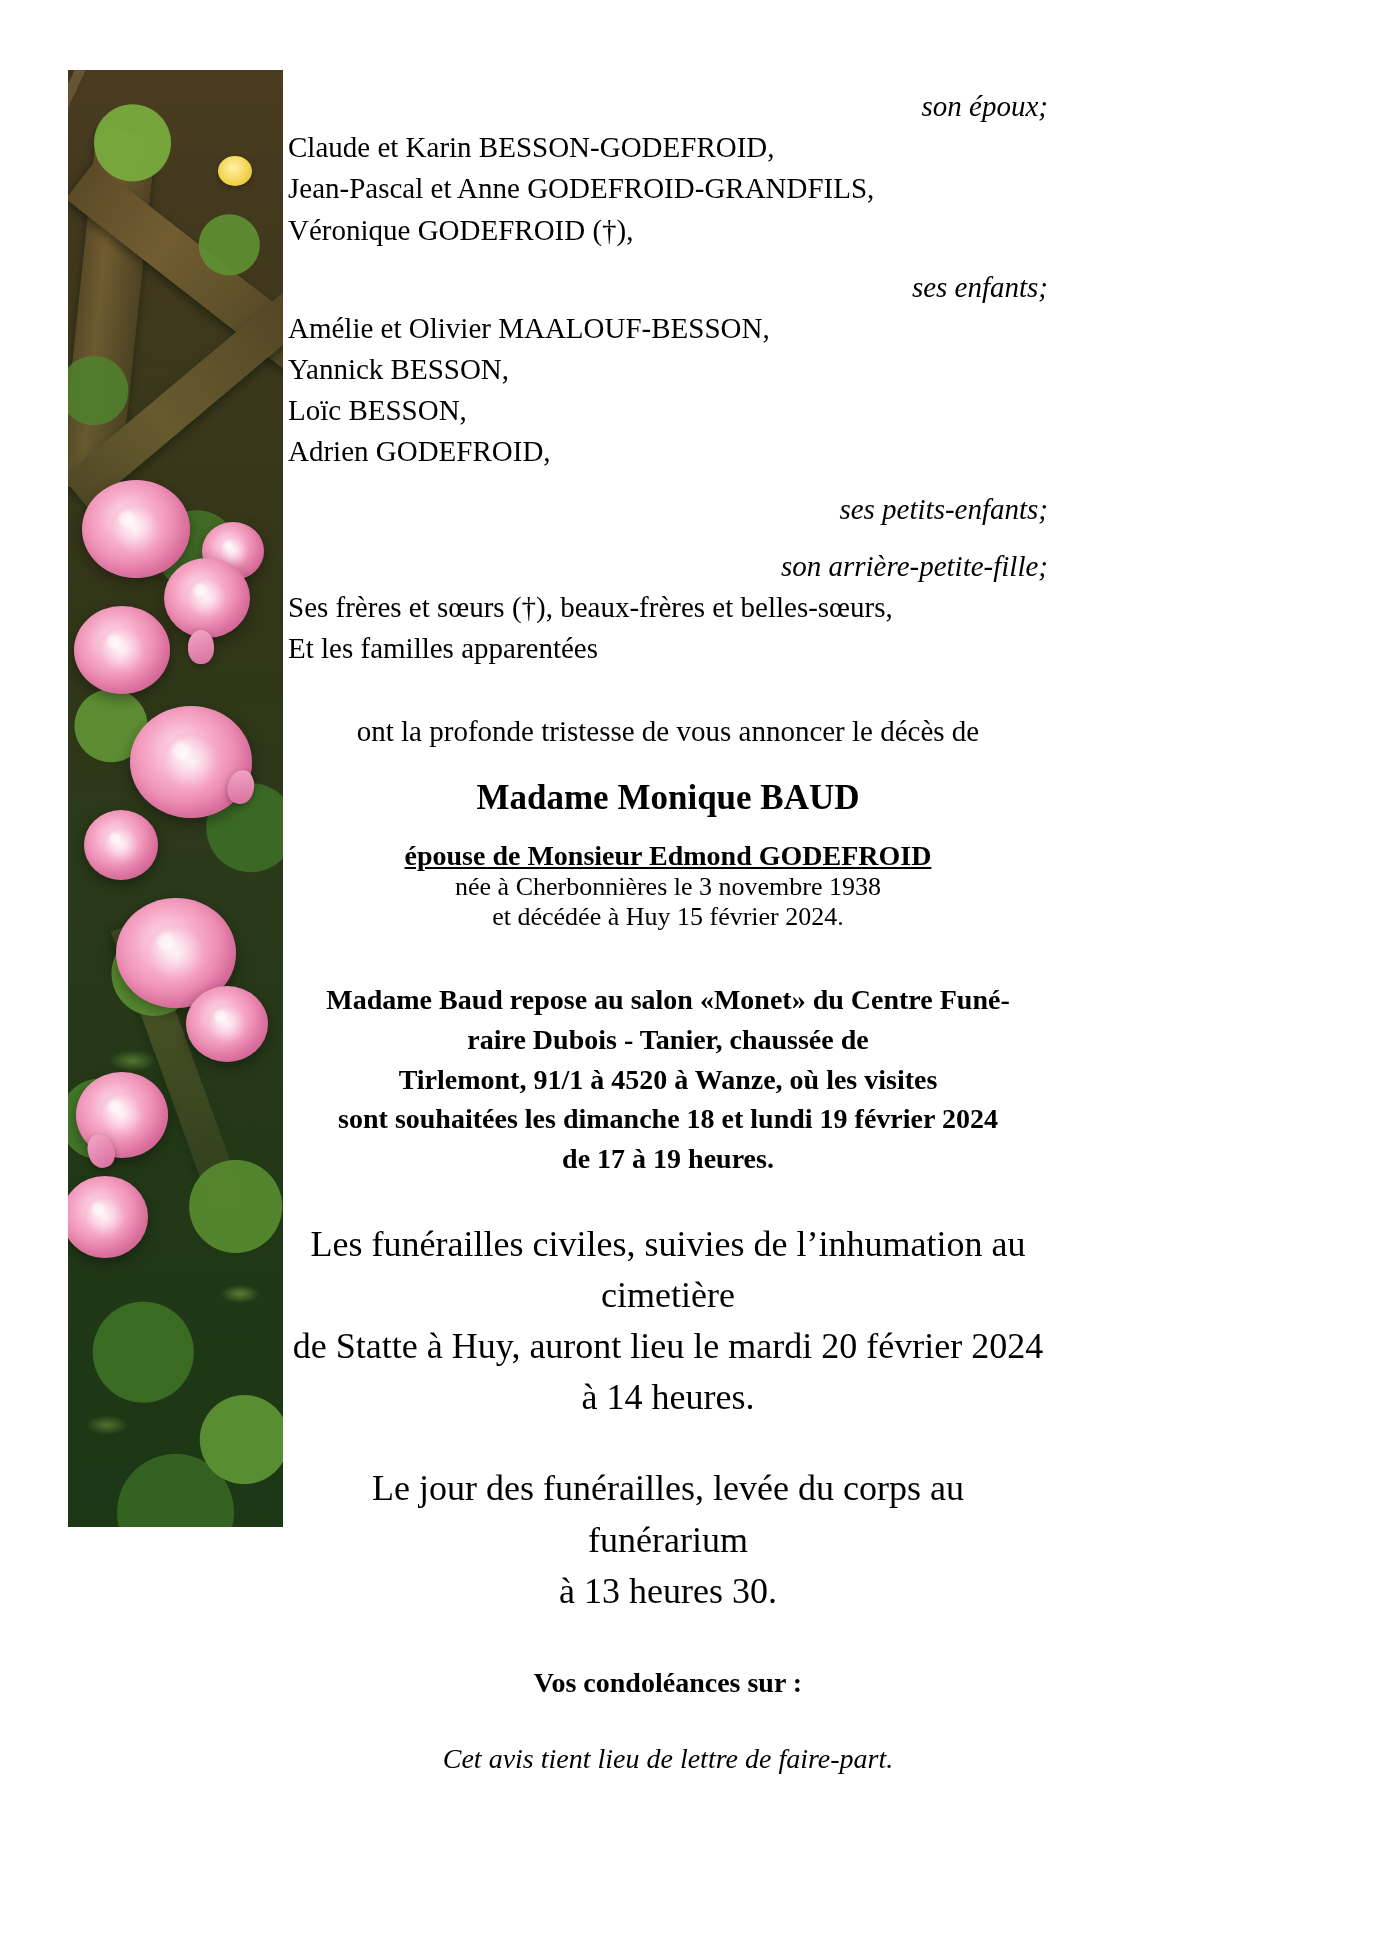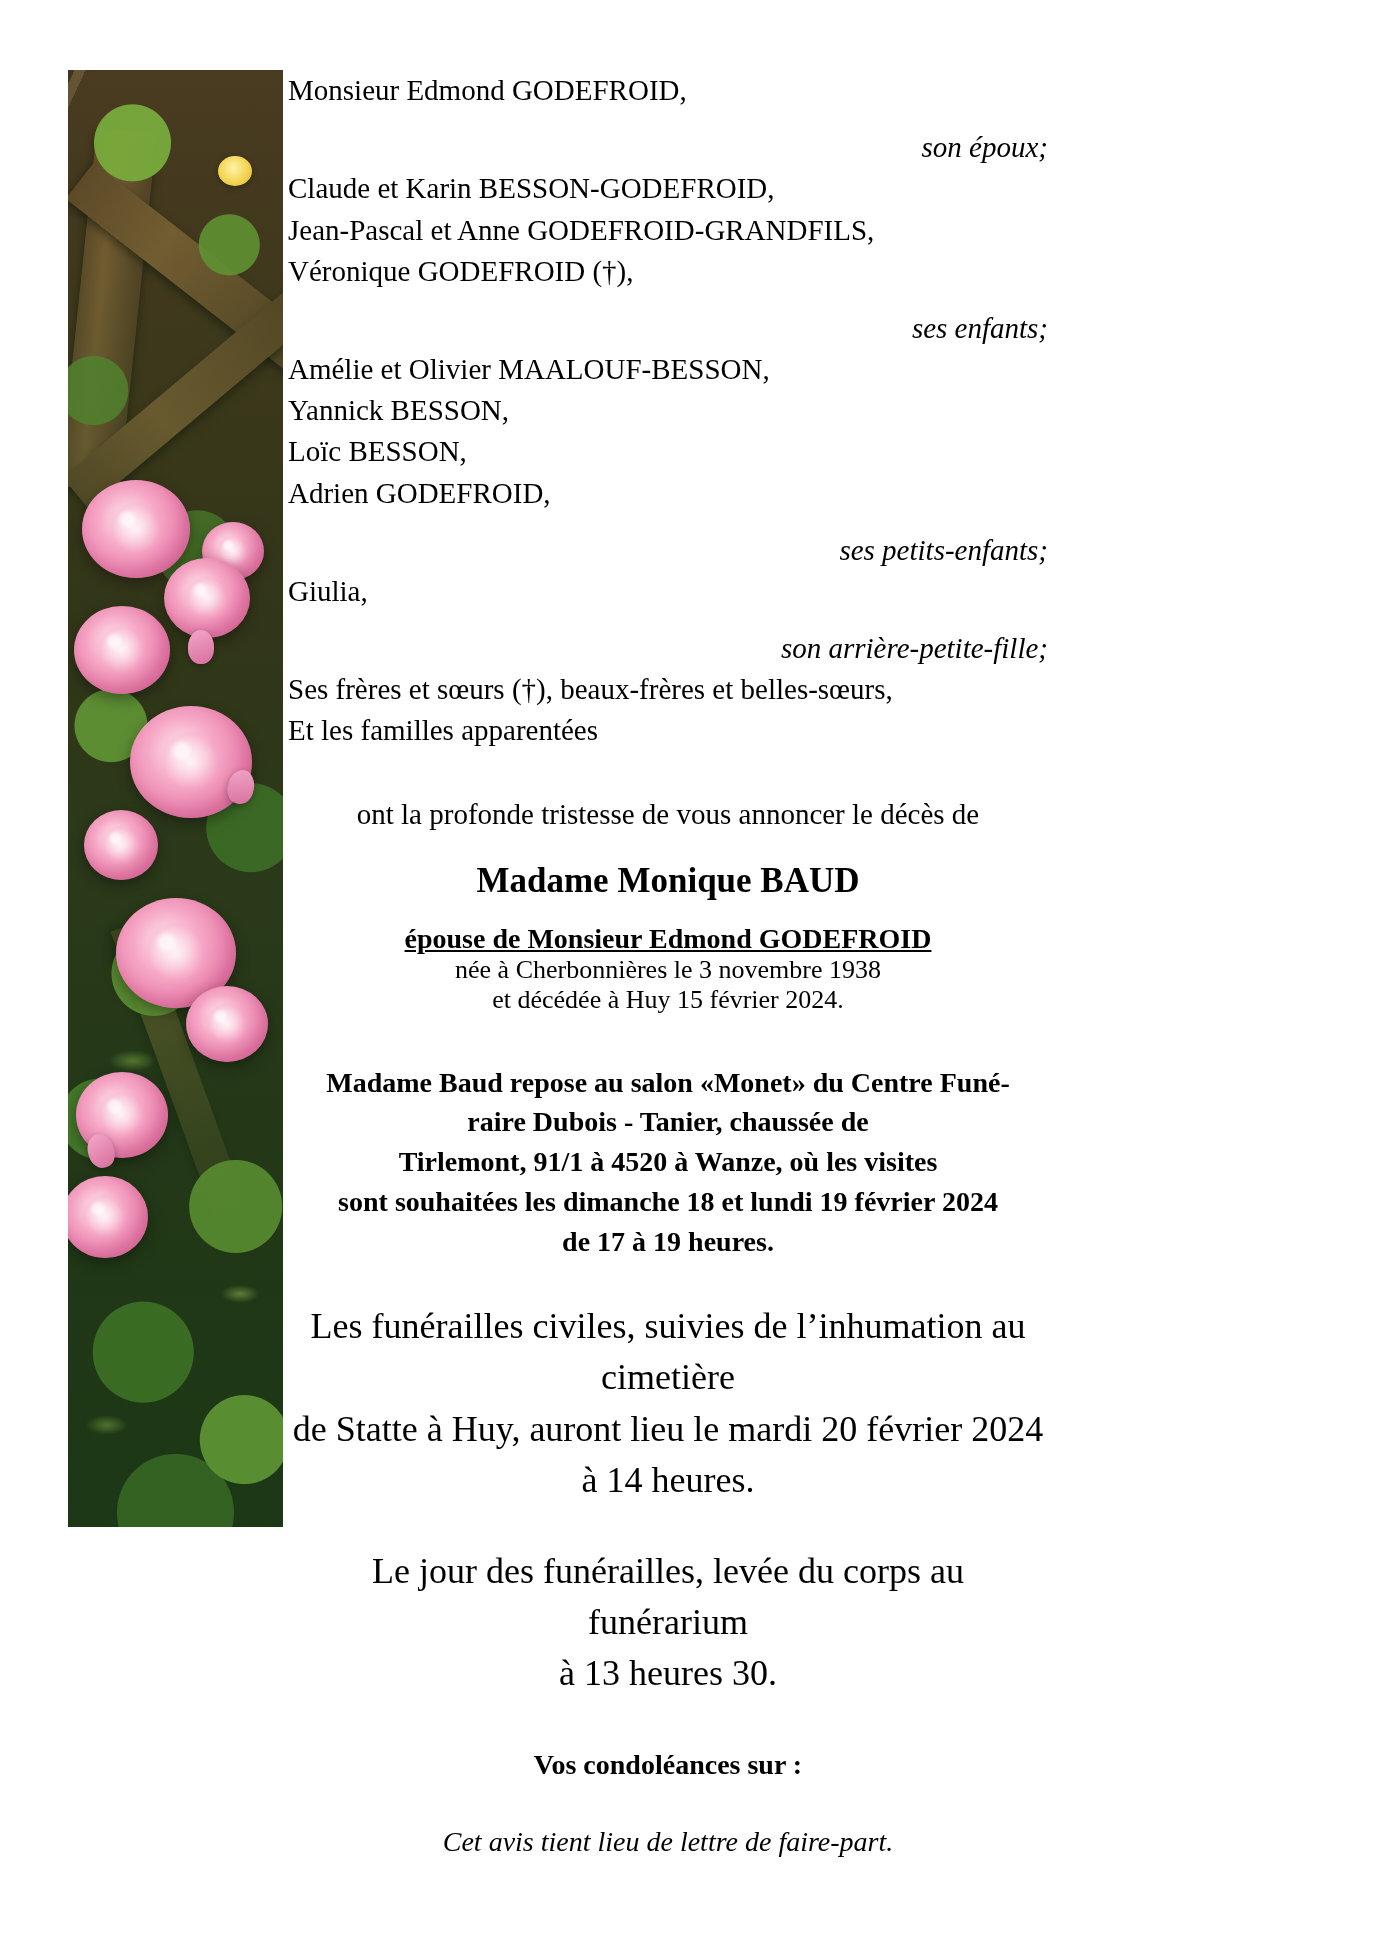--- a/index.html
+++ b/index.html
@@ -213,38 +213,36 @@
   <div class="rose r5"></div>
   <div class="rose r6"></div>
   <div class="rose r7"></div>
   <div class="rose r8"></div>
   <div class="bud b2"></div>
   <div class="rose r9"></div>
 </div>
 
 <div class="notice">
 
-  <div class="line">Monsieur Edmond GODEFROID,</div>
   <div class="gap-sm"></div>
   <div class="line right">son époux;</div>
 
   <div class="line">Claude et Karin BESSON-GODEFROID,</div>
   <div class="line">Jean-Pascal et Anne GODEFROID-GRANDFILS,</div>
   <div class="line">Véronique GODEFROID (†),</div>
   <div class="gap-sm"></div>
   <div class="line right">ses enfants;</div>
 
   <div class="line">Amélie et Olivier MAALOUF-BESSON,</div>
   <div class="line">Yannick BESSON,</div>
   <div class="line">Loïc BESSON,</div>
   <div class="line">Adrien GODEFROID,</div>
   <div class="gap-sm"></div>
   <div class="line right">ses petits-enfants;</div>
 
-  <div class="line">Giulia,</div>
   <div class="gap-sm"></div>
   <div class="line right">son arrière-petite-fille;</div>
 
   <div class="line">Ses frères et sœurs (†), beaux-frères et belles-sœurs,</div>
   <div class="line">Et les familles apparentées</div>
 
   <div class="announce">ont la profonde tristesse de vous annoncer le décès de</div>
 
   <div class="deceased-name">Madame Monique BAUD</div>
   <div class="spouse-of">épouse de Monsieur Edmond GODEFROID</div>

